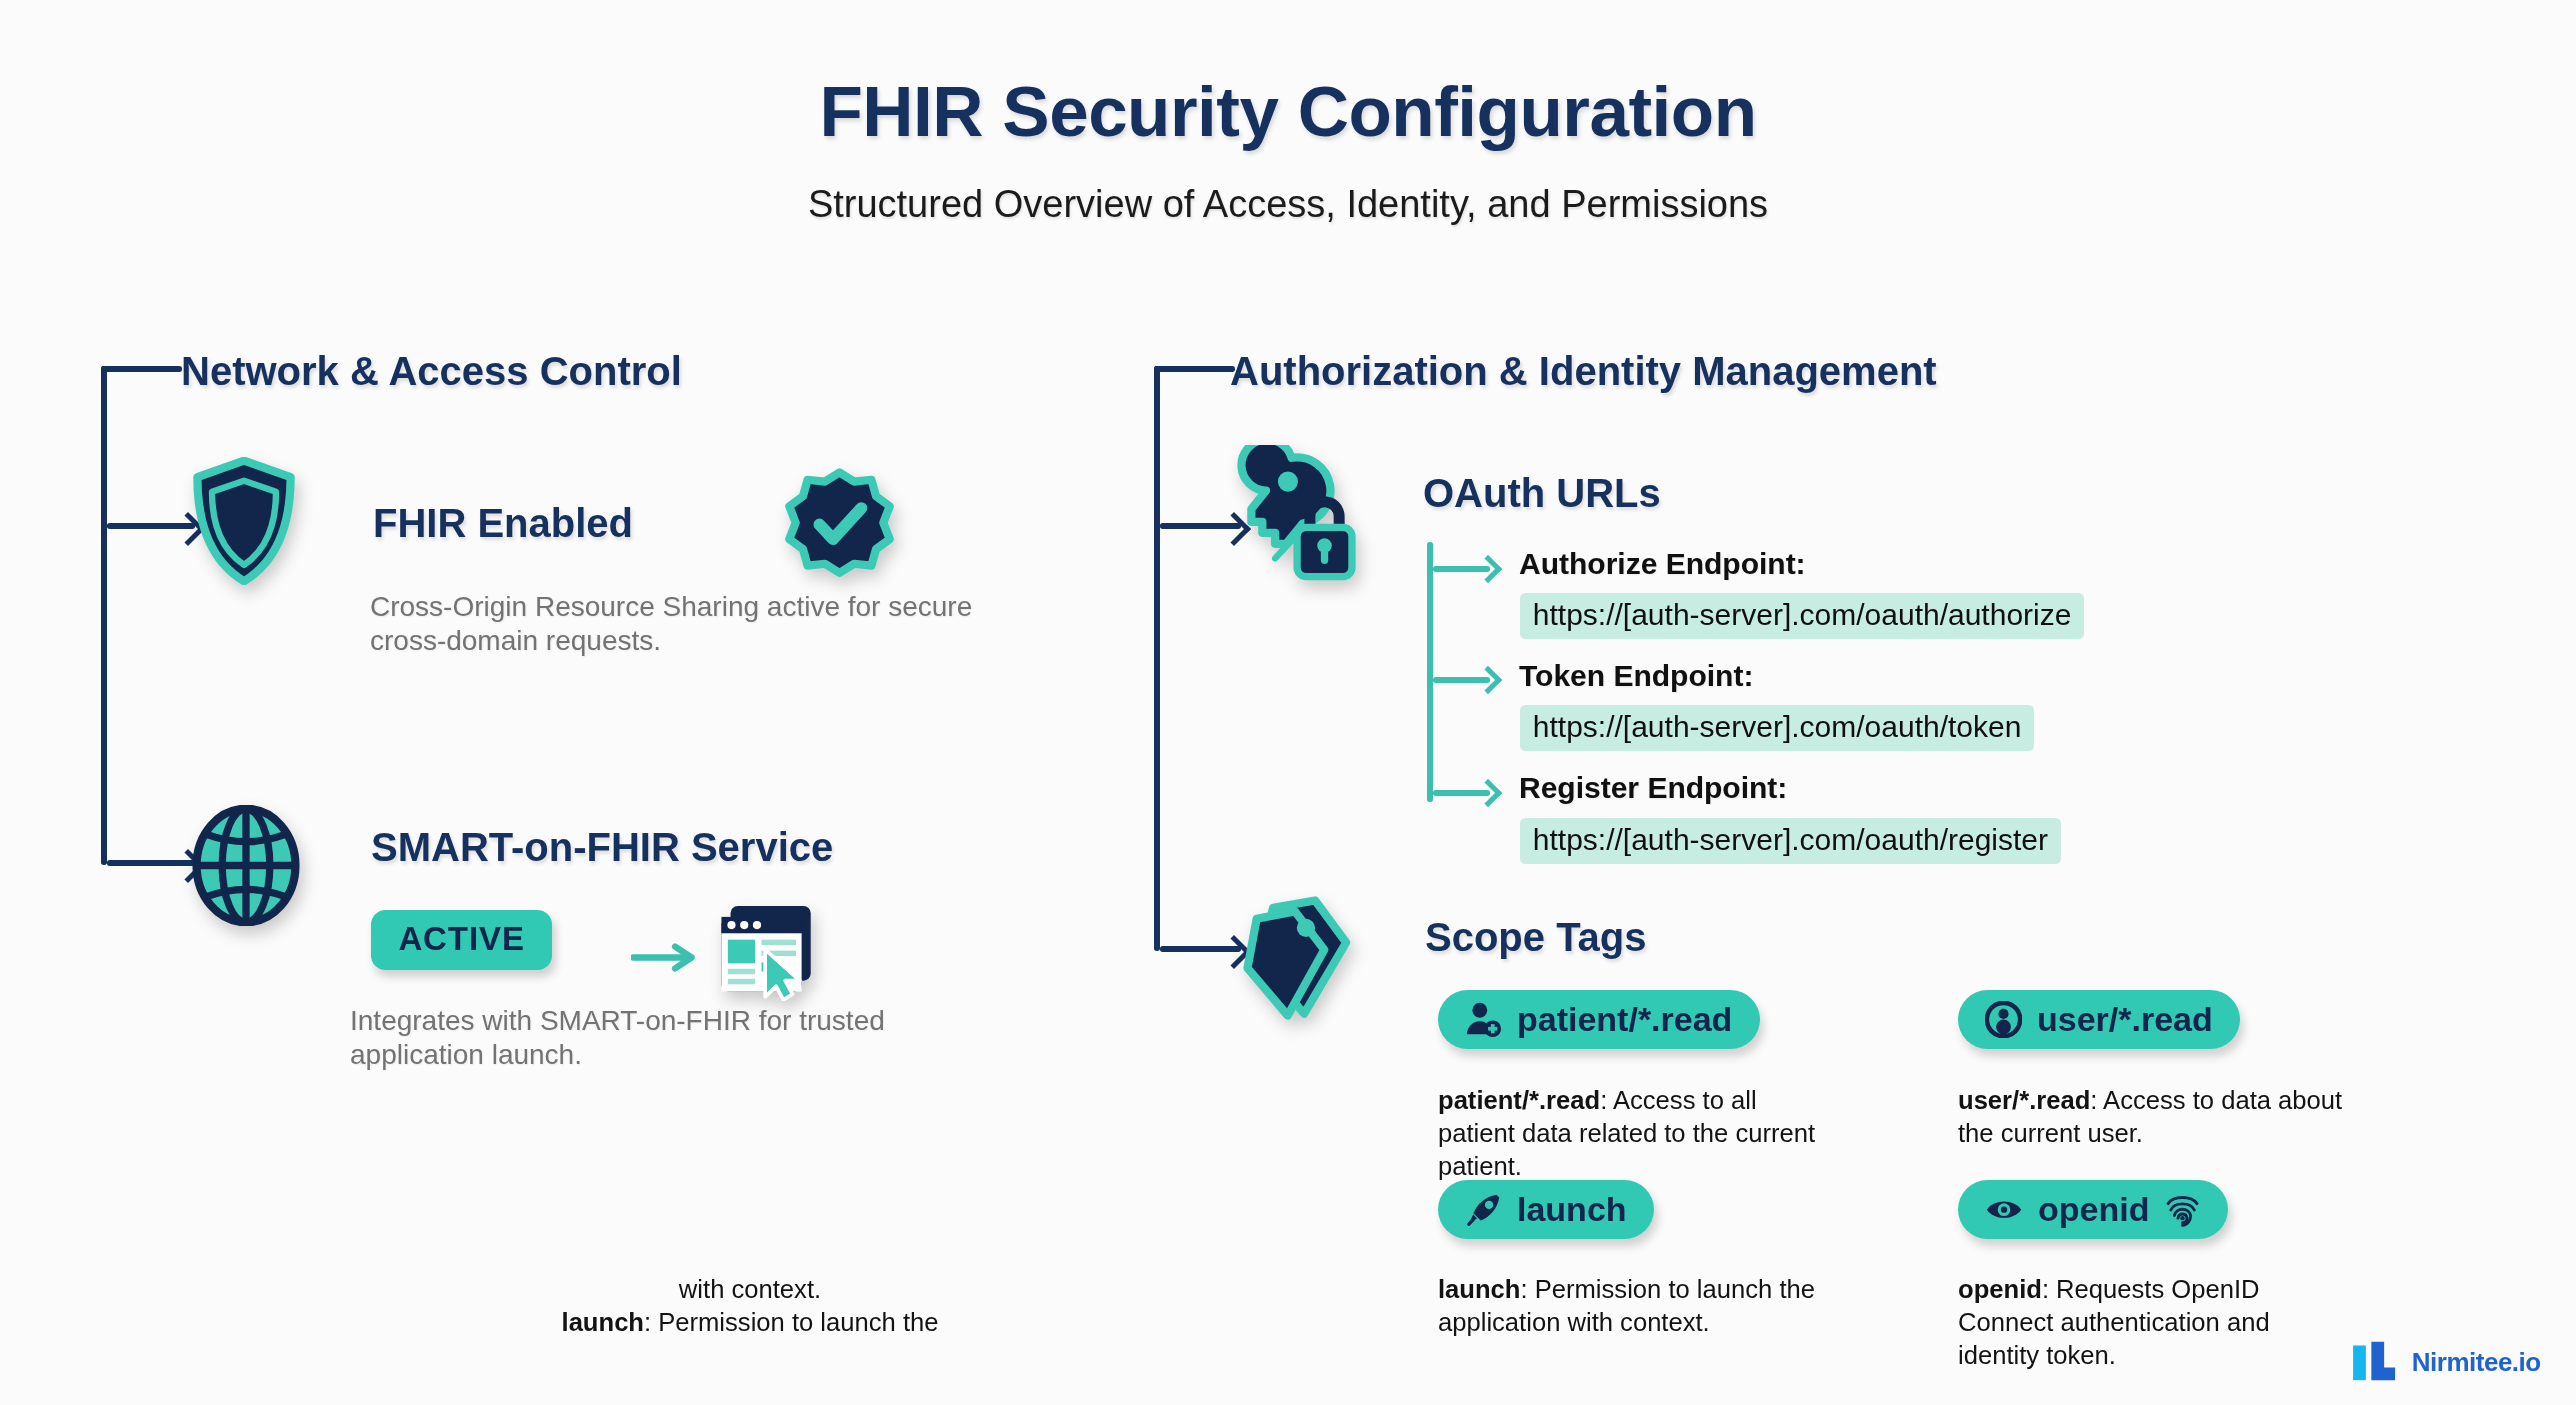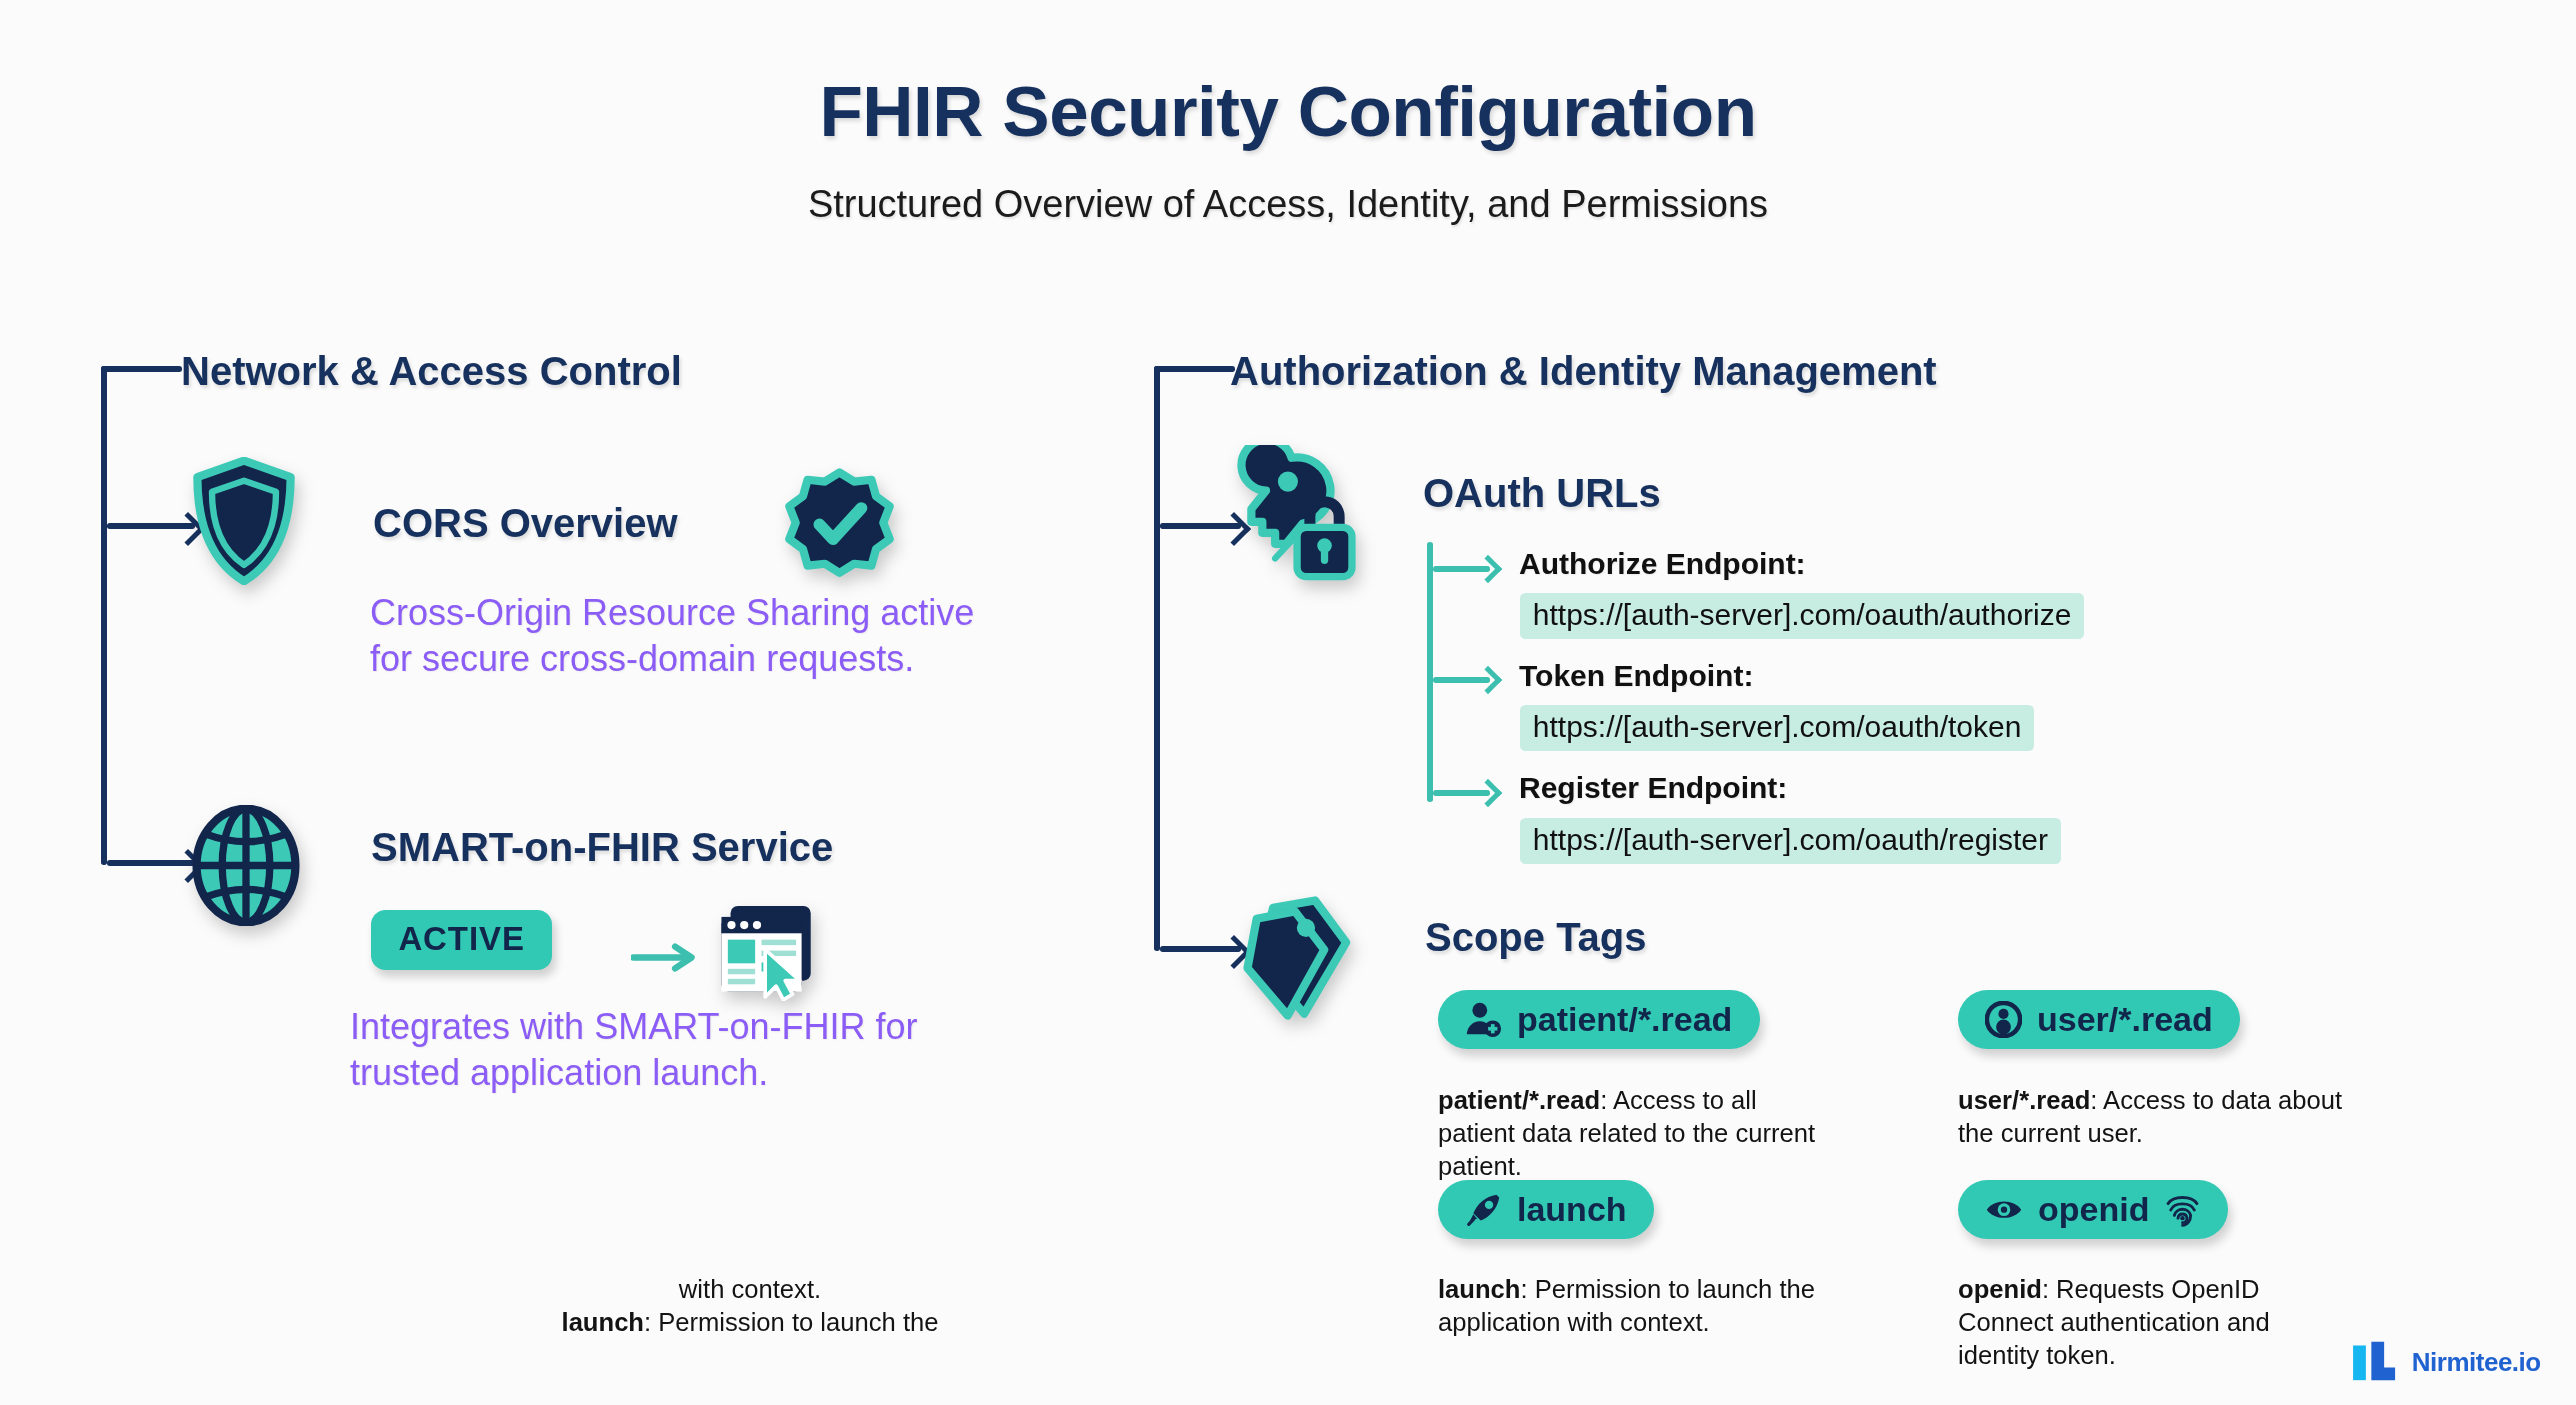--- a/index.html
+++ b/index.html
@@ -91,21 +91,21 @@
 
   
   .item-title {
     position:absolute;
     font-size:40px; font-weight:bold; color:#17315e;
     text-shadow:1.8px 2.7px 3.7px rgba(0,0,0,0.12);
     white-space:nowrap;
   }
   .item-desc {
     position:absolute;
-    font-size:36px; line-height:46px; color:#8b5cf6;
+    font-size:28px; line-height:34px; color:#737373;
     text-shadow:0.9px 0.9px 1.8px rgba(0,0,0,0.07);
   }
 
   
   .pill-active {
     position:absolute;
     background:#32c9b4;
     border-radius:14.6px;
     padding:10px 27.4px 12px;
     font-size:33px; font-weight:bold; letter-spacing:0.9px;
@@ -186,21 +186,21 @@
     </div>
   </div>
 
   <div class="icon-wrap" style="left:190px; top:457px;">
     <svg width="108" height="128" viewBox="0 0 118 140">
       <path d="M59 4 L110 22 C110 78 92 116 59 136 C26 116 8 78 8 22 Z" fill="#12254b" stroke="#3cc9b6" stroke-width="9" stroke-linejoin="round"></path>
       <path d="M59 26 L94 38 C94 78 80 104 59 118 C38 104 24 78 24 38 Z" fill="none" stroke="#3cc9b6" stroke-width="7" stroke-linejoin="round"></path>
     </svg>
   </div>
 
-  <div class="item-title" style="left:373px; top:501px;">CORS Overview</div>
+  <div class="item-title" style="left:373px; top:501px;">FHIR Enabled</div>
 
   <div class="icon-wrap" style="left:782px; top:467px;">
     <svg width="115" height="115" viewBox="0 0 126 126">
       <path d="M63 6 L79 16 L98 14 L103 32 L118 43 L111 61 L118 79 L103 90 L98 108 L79 106 L63 116
                L47 106 L28 108 L23 90 L8 79 L15 61 L8 43 L23 32 L28 14 L47 16 Z" fill="#12254b" stroke="#3cc9b6" stroke-width="9" stroke-linejoin="round"></path>
       <path d="M41 63 L56 79 L87 45" fill="none" stroke="#3cc9b6" stroke-width="13" stroke-linecap="round" stroke-linejoin="round"></path>
     </svg>
   </div>
 
   <div class="item-desc" style="left:370px; top:590px; width:640px;">Cross-Origin Resource Sharing active for secure cross-domain requests.</div>

